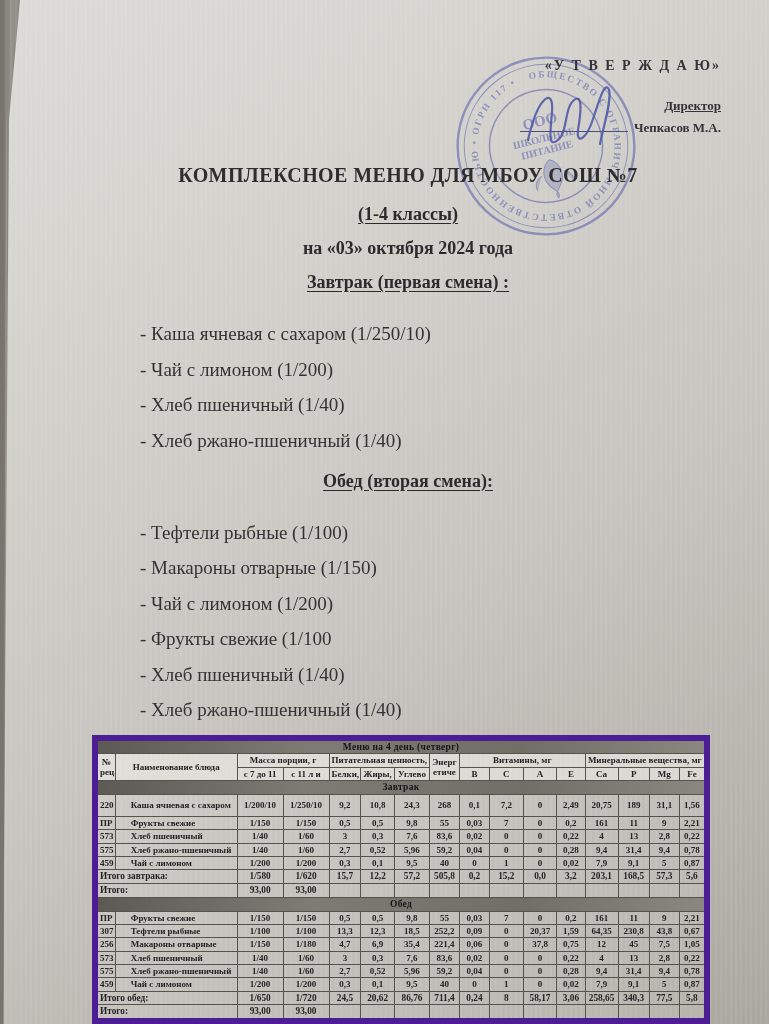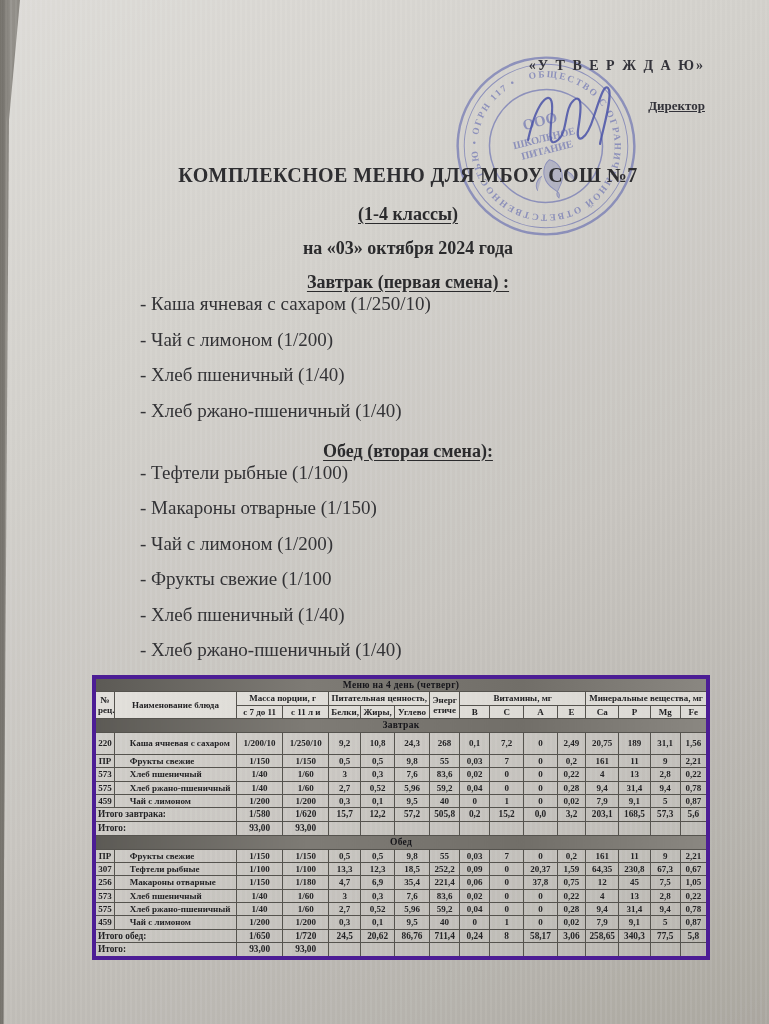--- a/index.html
+++ b/index.html
@@ -20,21 +20,21 @@
     background:repeating-linear-gradient(90deg, rgba(255,255,255,.05) 0 2px, rgba(0,0,0,0.015) 2px 5px);
     mix-blend-mode:overlay;
   }
   .scan-edge {
     position:absolute; left:0; top:0; width:20px; height:1024px;
     background:linear-gradient(90deg,#6f6c66 0%,#96938d 55%, rgba(150,147,141,0) 100%);
     clip-path:polygon(0 0, 100% 0, 30% 12%, 18% 100%, 0 100%);
   }
   
   .approval {
-    position:absolute; top:58px; right:64px; text-align:right;
+    position:absolute; top:58px; right:48px; text-align:right;
     font-weight:bold; color:#33333a; z-index:5;
   }
   .approval .approve-line { font-size:14px; letter-spacing:2px; margin-bottom:24px; }
   .approval .director-line { font-size:13px; margin-bottom:6px;text-decoration:underline; }
   .approval .company-line { font-size:13px; margin-bottom:10px; }
   .approval .sign-line { font-size:13px; }
   .approval .sig-underline {
     display:inline-block; width:108px; border-bottom:1.6px solid #4a4f7d;
     margin-right:6px; vertical-align:baseline;
   }
@@ -48,28 +48,28 @@
     z-index:6; pointer-events:none; opacity:.85;
   }
   
   .content { position:absolute; left:78px; top:150px; width:660px; z-index:4; }
   .doc-title { text-align:center; font-weight:bold; font-size:20px; letter-spacing:.4px; margin:14px 0 4px; color:#2e2e31; }
   .doc-sub1  { text-align:center; font-weight:bold; font-size:18px; margin-top:17px;
                text-decoration:underline; text-underline-offset:3px; }
   .doc-sub2  { text-align:center; font-weight:bold; font-size:18px; margin-top:13px; }
   .meal-heading { text-align:center; font-weight:bold; font-size:18px; margin-top:13px;
                text-decoration:underline; text-underline-offset:3px; }
-  .meal-list { margin:0 0 0 62px; padding:0; list-style:none; }
+  .meal-list { margin:30px 0 0 62px; padding:0; list-style:none; }
   .meal-list li { font-size:19px; margin-bottom:13.5px; color:#333336; }
   
   .menu-table-wrap { margin:8px 0 0 14px; }
   table.menu {
     border-collapse:collapse; table-layout:fixed; width:618px;
     font-size:9px; font-weight:bold; color:#232325;
-    border:4px solid #4c1d95; background:rgba(255,255,255,.12);
+    border:6px solid #4c1d95; background:rgba(255,255,255,.12);
   }
   table.menu td, table.menu th {
     border:1px solid #55534e; padding:1px 2px; text-align:center;
     overflow:hidden; white-space:nowrap; line-height:1.15;
   }
   table.menu thead th { background:rgba(238,236,231,.55); font-size:9px; }
   table.menu .band td {
     background:linear-gradient(90deg,#5c5a55 0%,#7e7b75 35%,#716e68 70%,#8a8781 100%);
     color:#15151a; font-size:9.5px; height:13px; letter-spacing:.3px;
   }
@@ -109,20 +109,21 @@
 </svg>
 
 <svg class="signature-svg" viewBox="0 0 120 82">
   <path d="M8,62 C 18,18 34,8 32,34 C 30,56 28,70 38,62 C 48,54 44,30 54,22 C 64,14 60,40 58,52
            C 56,66 66,64 74,38 C 80,20 84,6 88,10 C 94,16 82,54 80,66" fill="none" stroke="#4a53a8" stroke-width="2.2" stroke-linecap="round"></path>
 </svg>
 
 <div class="approval">
   <div class="approve-line">«У Т В Е Р Ж Д А Ю»</div>
   <div class="director-line">Директор</div>
+  <div class="sign-line"><span class="sig-underline"></span><span>Чепкасов М.А.</span></div>
 </div>
 
 <div class="content">
   <div class="doc-title">КОМПЛЕКСНОЕ МЕНЮ ДЛЯ МБОУ СОШ №7</div>
   <div class="doc-sub1">(1-4 классы)</div>
   <div class="doc-sub2">на «03» октября 2024 года</div>
 
   <div class="meal-heading">Завтрак (первая смена) :</div>
   <ul class="meal-list">
       <li>- Каша ячневая с сахаром (1/250/10)</li>
@@ -355,21 +356,21 @@
             <td class="num">13,3</td>
             <td class="num">12,3</td>
             <td class="num">18,5</td>
             <td class="num">252,2</td>
             <td class="num">0,09</td>
             <td class="num">0</td>
             <td class="num">20,37</td>
             <td class="num">1,59</td>
             <td class="num">64,35</td>
             <td class="num">230,8</td>
-            <td class="num">67,3</td>
+            <td class="num">43,8</td>
             <td class="num">0,67</td>
           </tr>
           <tr>
             <td class="num">256</td>
             <td class="dish">Макароны отварные</td>
             <td class="num">1/150</td>
             <td class="num">1/180</td>
             <td class="num">4,7</td>
             <td class="num">6,9</td>
             <td class="num">35,4</td>

